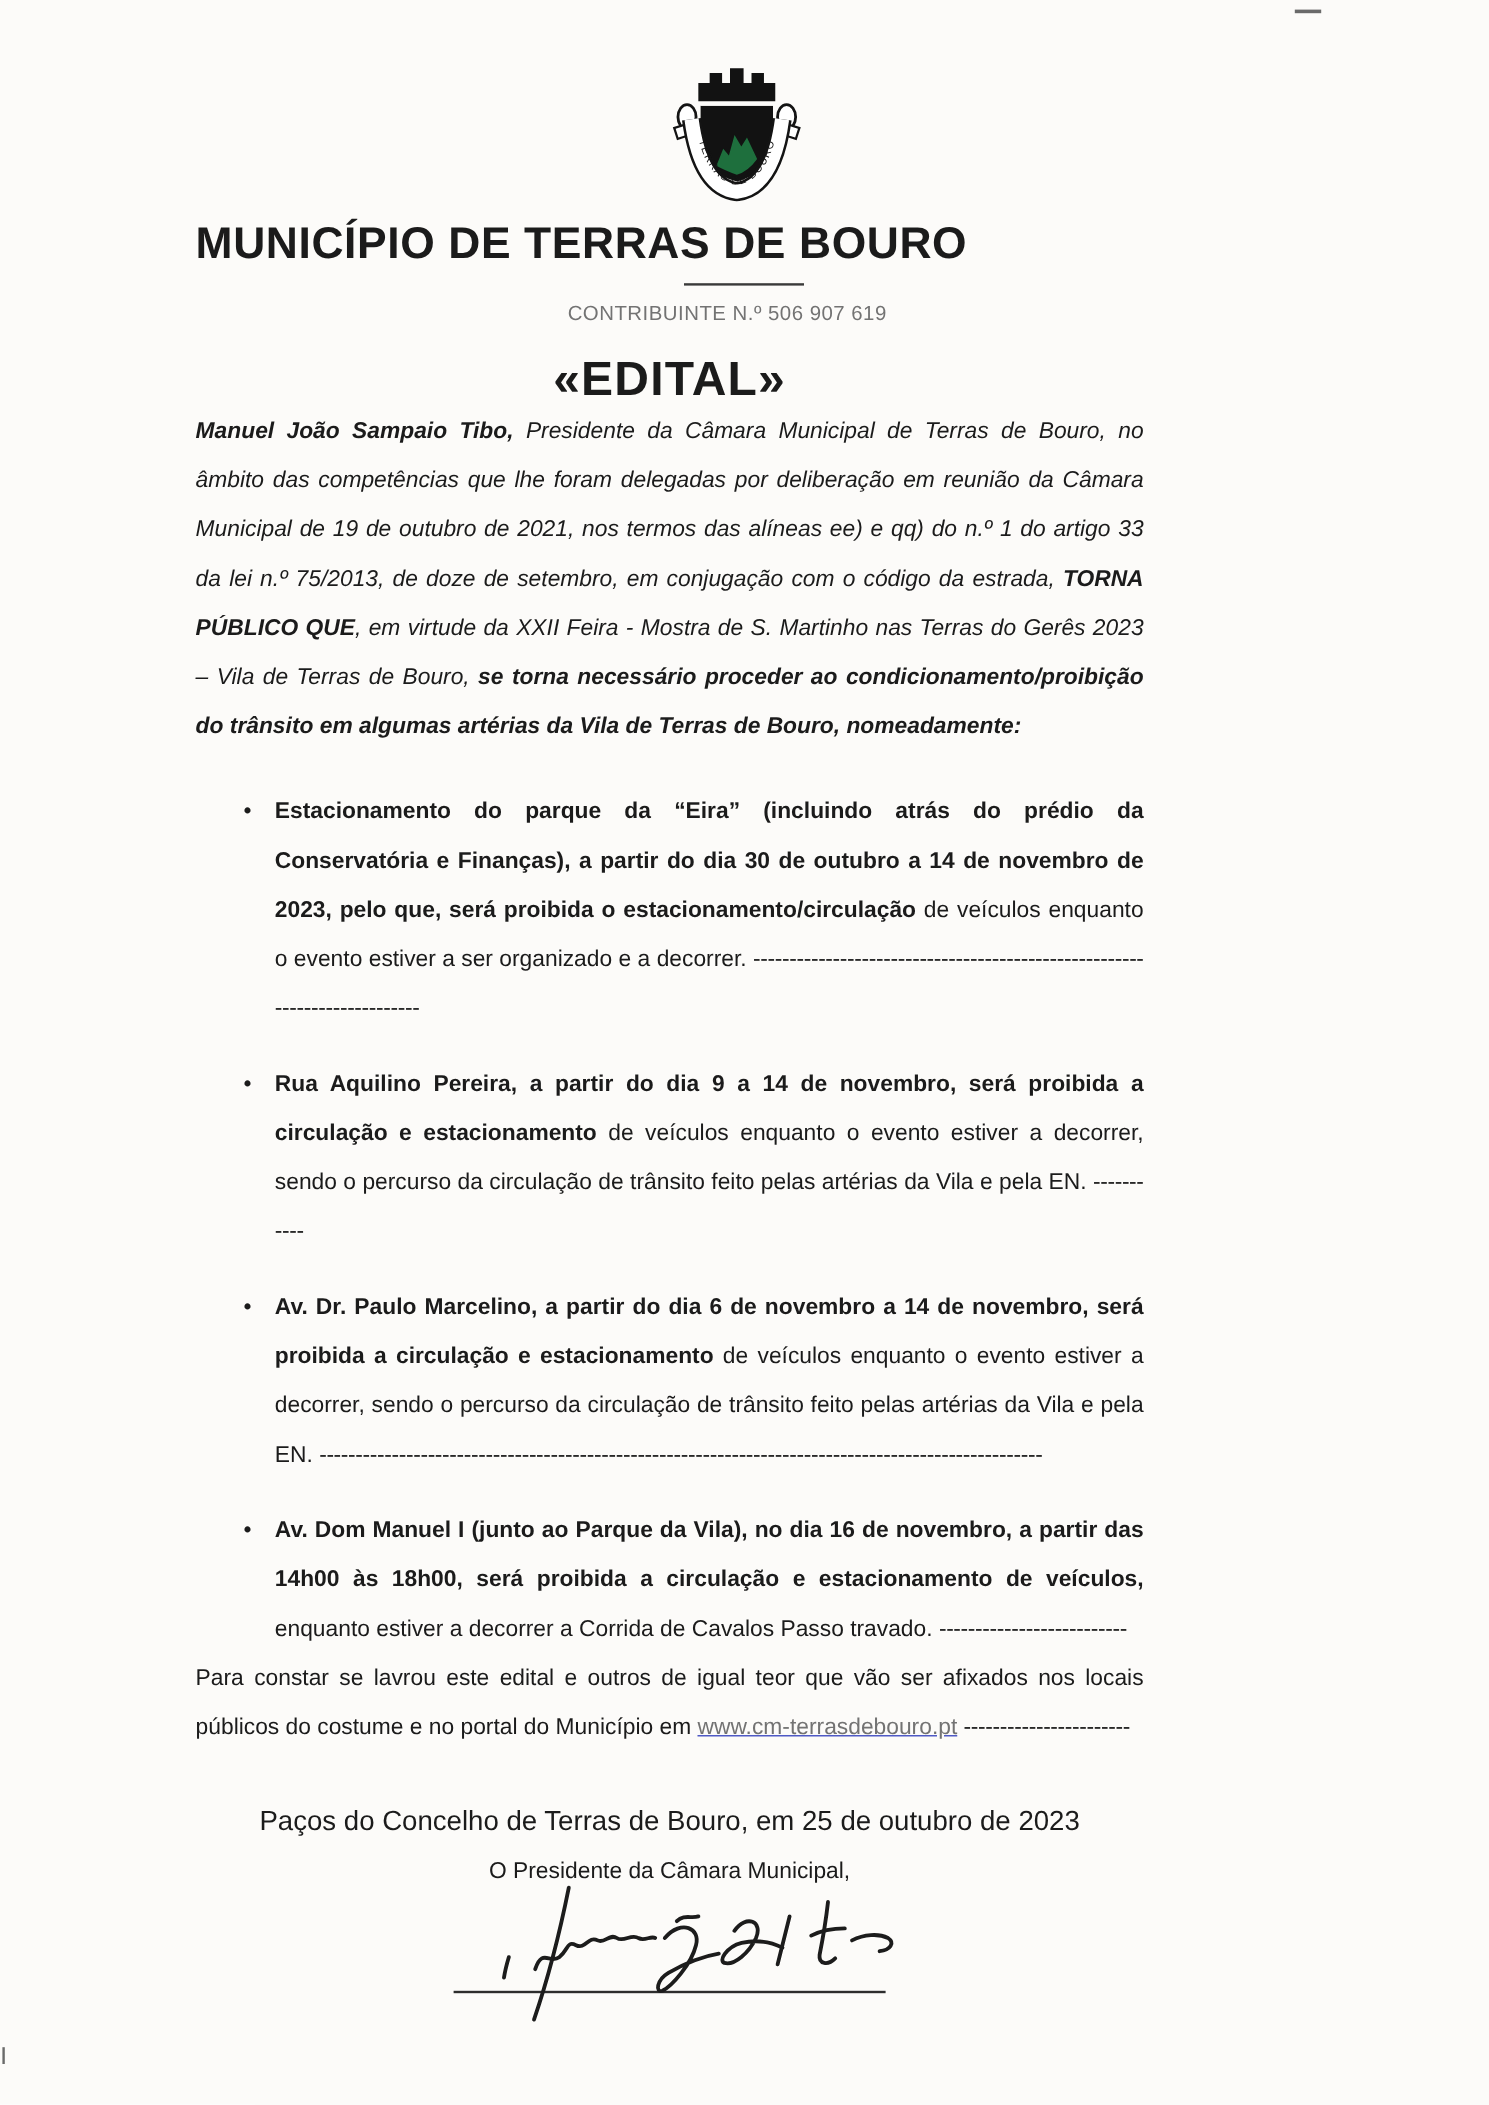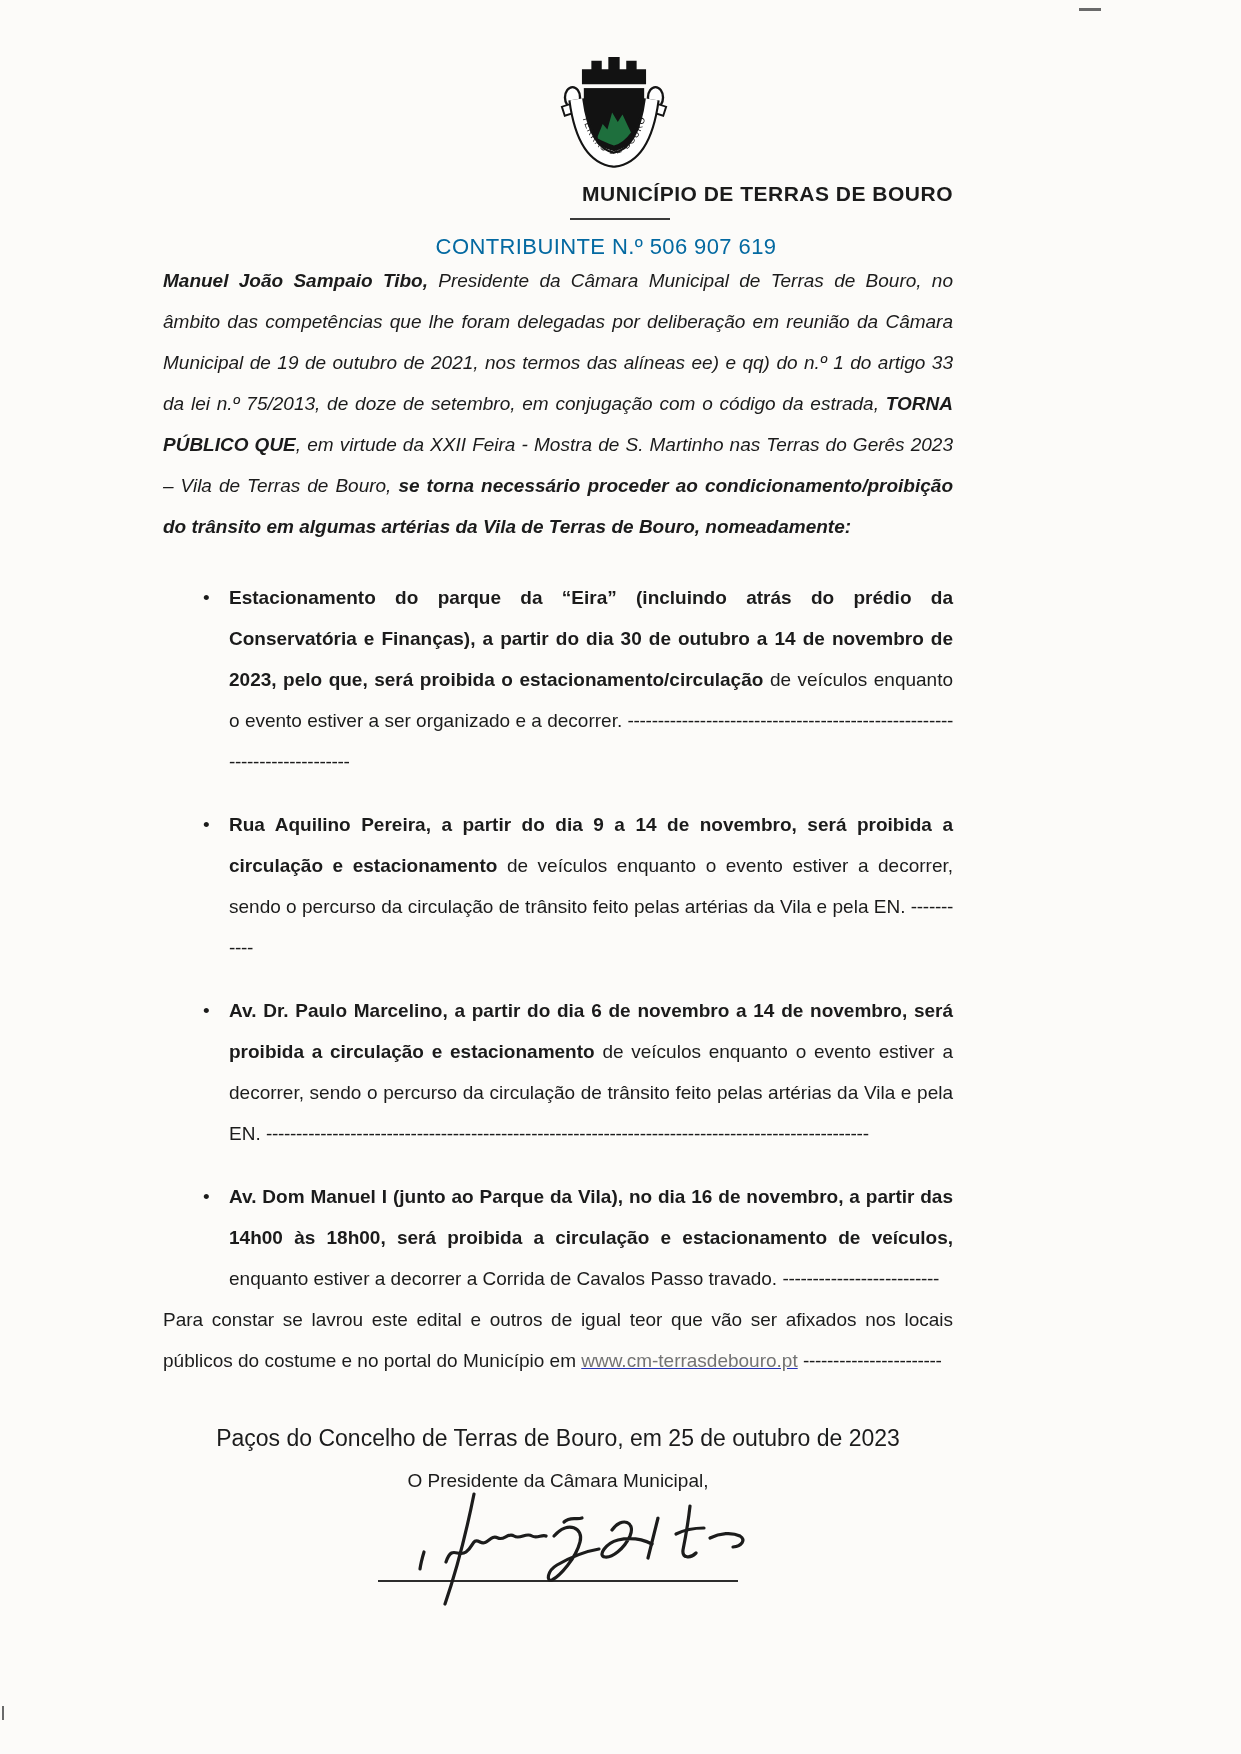--- a/index.html
+++ b/index.html
@@ -3,23 +3,23 @@
 <meta charset="utf-8">
 <style>
   html,body{margin:0;padding:0;background:#ffffff;}
   .page{
     width:1241px;height:1754px;box-sizing:border-box;position:relative;
     background:#fcfbf9;color:#1b1b1b;
     font-family:"Liberation Sans",sans-serif;
     padding:44px 288px 0 163px;overflow:hidden;
   }
   .crest{display:block;margin:0 auto;transform:translateX(56px);}
-  .muni{text-align:right;font-weight:bold;font-size:21px;letter-spacing:.5px;margin-top:14px;white-space:nowrap;}
+  .muni{text-align:left;font-weight:bold;font-size:37px;letter-spacing:.5px;margin-top:14px;white-space:nowrap;}
   .header-rule{width:100px;height:2px;background:#3a3a3a;margin:12px auto 0;transform:translateX(62px);}
-  .contrib{text-align:center;font-size:22px;letter-spacing:.4px;margin-top:14px;color:#0369a1;transform:translateX(48px);}
+  .contrib{text-align:center;font-size:17px;letter-spacing:.4px;margin-top:14px;color:#737373;transform:translateX(48px);}
   .edital{text-align:center;font-weight:bold;font-size:40px;letter-spacing:1px;margin-top:22px;}
   p.body{font-size:19px;line-height:41px;text-align:justify;margin:0;}
   .intro{margin-top:22px;font-style:italic;}
   .b{font-weight:bold;}
   .dash{letter-spacing:-.3px;white-space:normal;word-break:break-all;}
   ul.closures{list-style:none;margin:30px 0 0 0;padding:0 0 0 38px;}
   ul.closures li{position:relative;padding-left:28px;margin-top:22px;font-size:19px;line-height:41px;text-align:justify;}
   ul.closures li:first-child{margin-top:0;}
   .bullet{position:absolute;left:2px;top:0;font-size:19px;}
   .closing{margin-top:26px;}
@@ -66,20 +66,21 @@
       <use href="#ribbonArc" stroke="#ffffff" stroke-width="12.5" fill="none"></use>
       <text font-size="9.5" font-family="Liberation Sans, sans-serif" fill="#141414" letter-spacing="1.2">
         <textPath href="#textArc" startOffset="50%" text-anchor="middle">TERRAS DE BOURO</textPath>
       </text>
     </g>
   </svg>
 
   <div class="muni">MUNICÍPIO DE TERRAS DE BOURO</div>
   <div class="header-rule"></div>
   <div class="contrib">CONTRIBUINTE N.º 506 907 619</div>
+  <div class="edital">«EDITAL»</div>
 
   <p class="body intro"><span class="b">Manuel João Sampaio Tibo,</span><span> Presidente da Câmara Municipal de Terras de Bouro, no âmbito das competências que lhe foram delegadas por deliberação em reunião da Câmara Municipal de 19 de outubro de 2021, nos termos das alíneas ee) e qq) do n.º 1 do artigo 33 da lei n.º 75/2013, de doze de setembro, em conjugação com o código da estrada, </span><span class="b">TORNA PÚBLICO QUE</span><span>, em virtude da XXII Feira - Mostra de S. Martinho nas Terras do Gerês 2023 – Vila de Terras de Bouro, </span><span class="b">se torna necessário proceder ao condicionamento/proibição do trânsito em algumas artérias da Vila de Terras de Bouro, nomeadamente:</span></p>
 
   <ul class="closures">
     <li><span class="bullet">•</span><span class="b">Estacionamento do parque da “Eira” (incluindo atrás do prédio da Conservatória e Finanças), a partir do dia 30 de outubro a 14 de novembro de 2023, pelo que, será proibida o estacionamento/circulação</span><span> de veículos enquanto o evento estiver a ser organizado e a decorrer. </span><span class="dash">--------------------------------------------------------------------------</span></li>
     <li><span class="bullet">•</span><span class="b">Rua Aquilino Pereira, a partir do dia 9 a 14 de novembro, será proibida a circulação e estacionamento</span><span> de veículos enquanto o evento estiver a decorrer, sendo o percurso da circulação de trânsito feito pelas artérias da Vila e pela EN. </span><span class="dash">-----------</span></li>
     <li><span class="bullet">•</span><span class="b">Av. Dr. Paulo Marcelino, a partir do dia 6 de novembro a 14 de novembro, será proibida a circulação e estacionamento</span><span> de veículos enquanto o evento estiver a decorrer, sendo o percurso da circulação de trânsito feito pelas artérias da Vila e pela EN. </span><span class="dash">----------------------------------------------------------------------------------------------------</span></li>
     <li><span class="bullet">•</span><span class="b">Av. Dom Manuel I (junto ao Parque da Vila), no dia 16 de novembro, a partir das 14h00 às 18h00, será proibida a circulação e estacionamento de veículos,</span><span> enquanto estiver a decorrer a Corrida de Cavalos Passo travado. </span><span class="dash">--------------------------</span></li>
   </ul>
 

